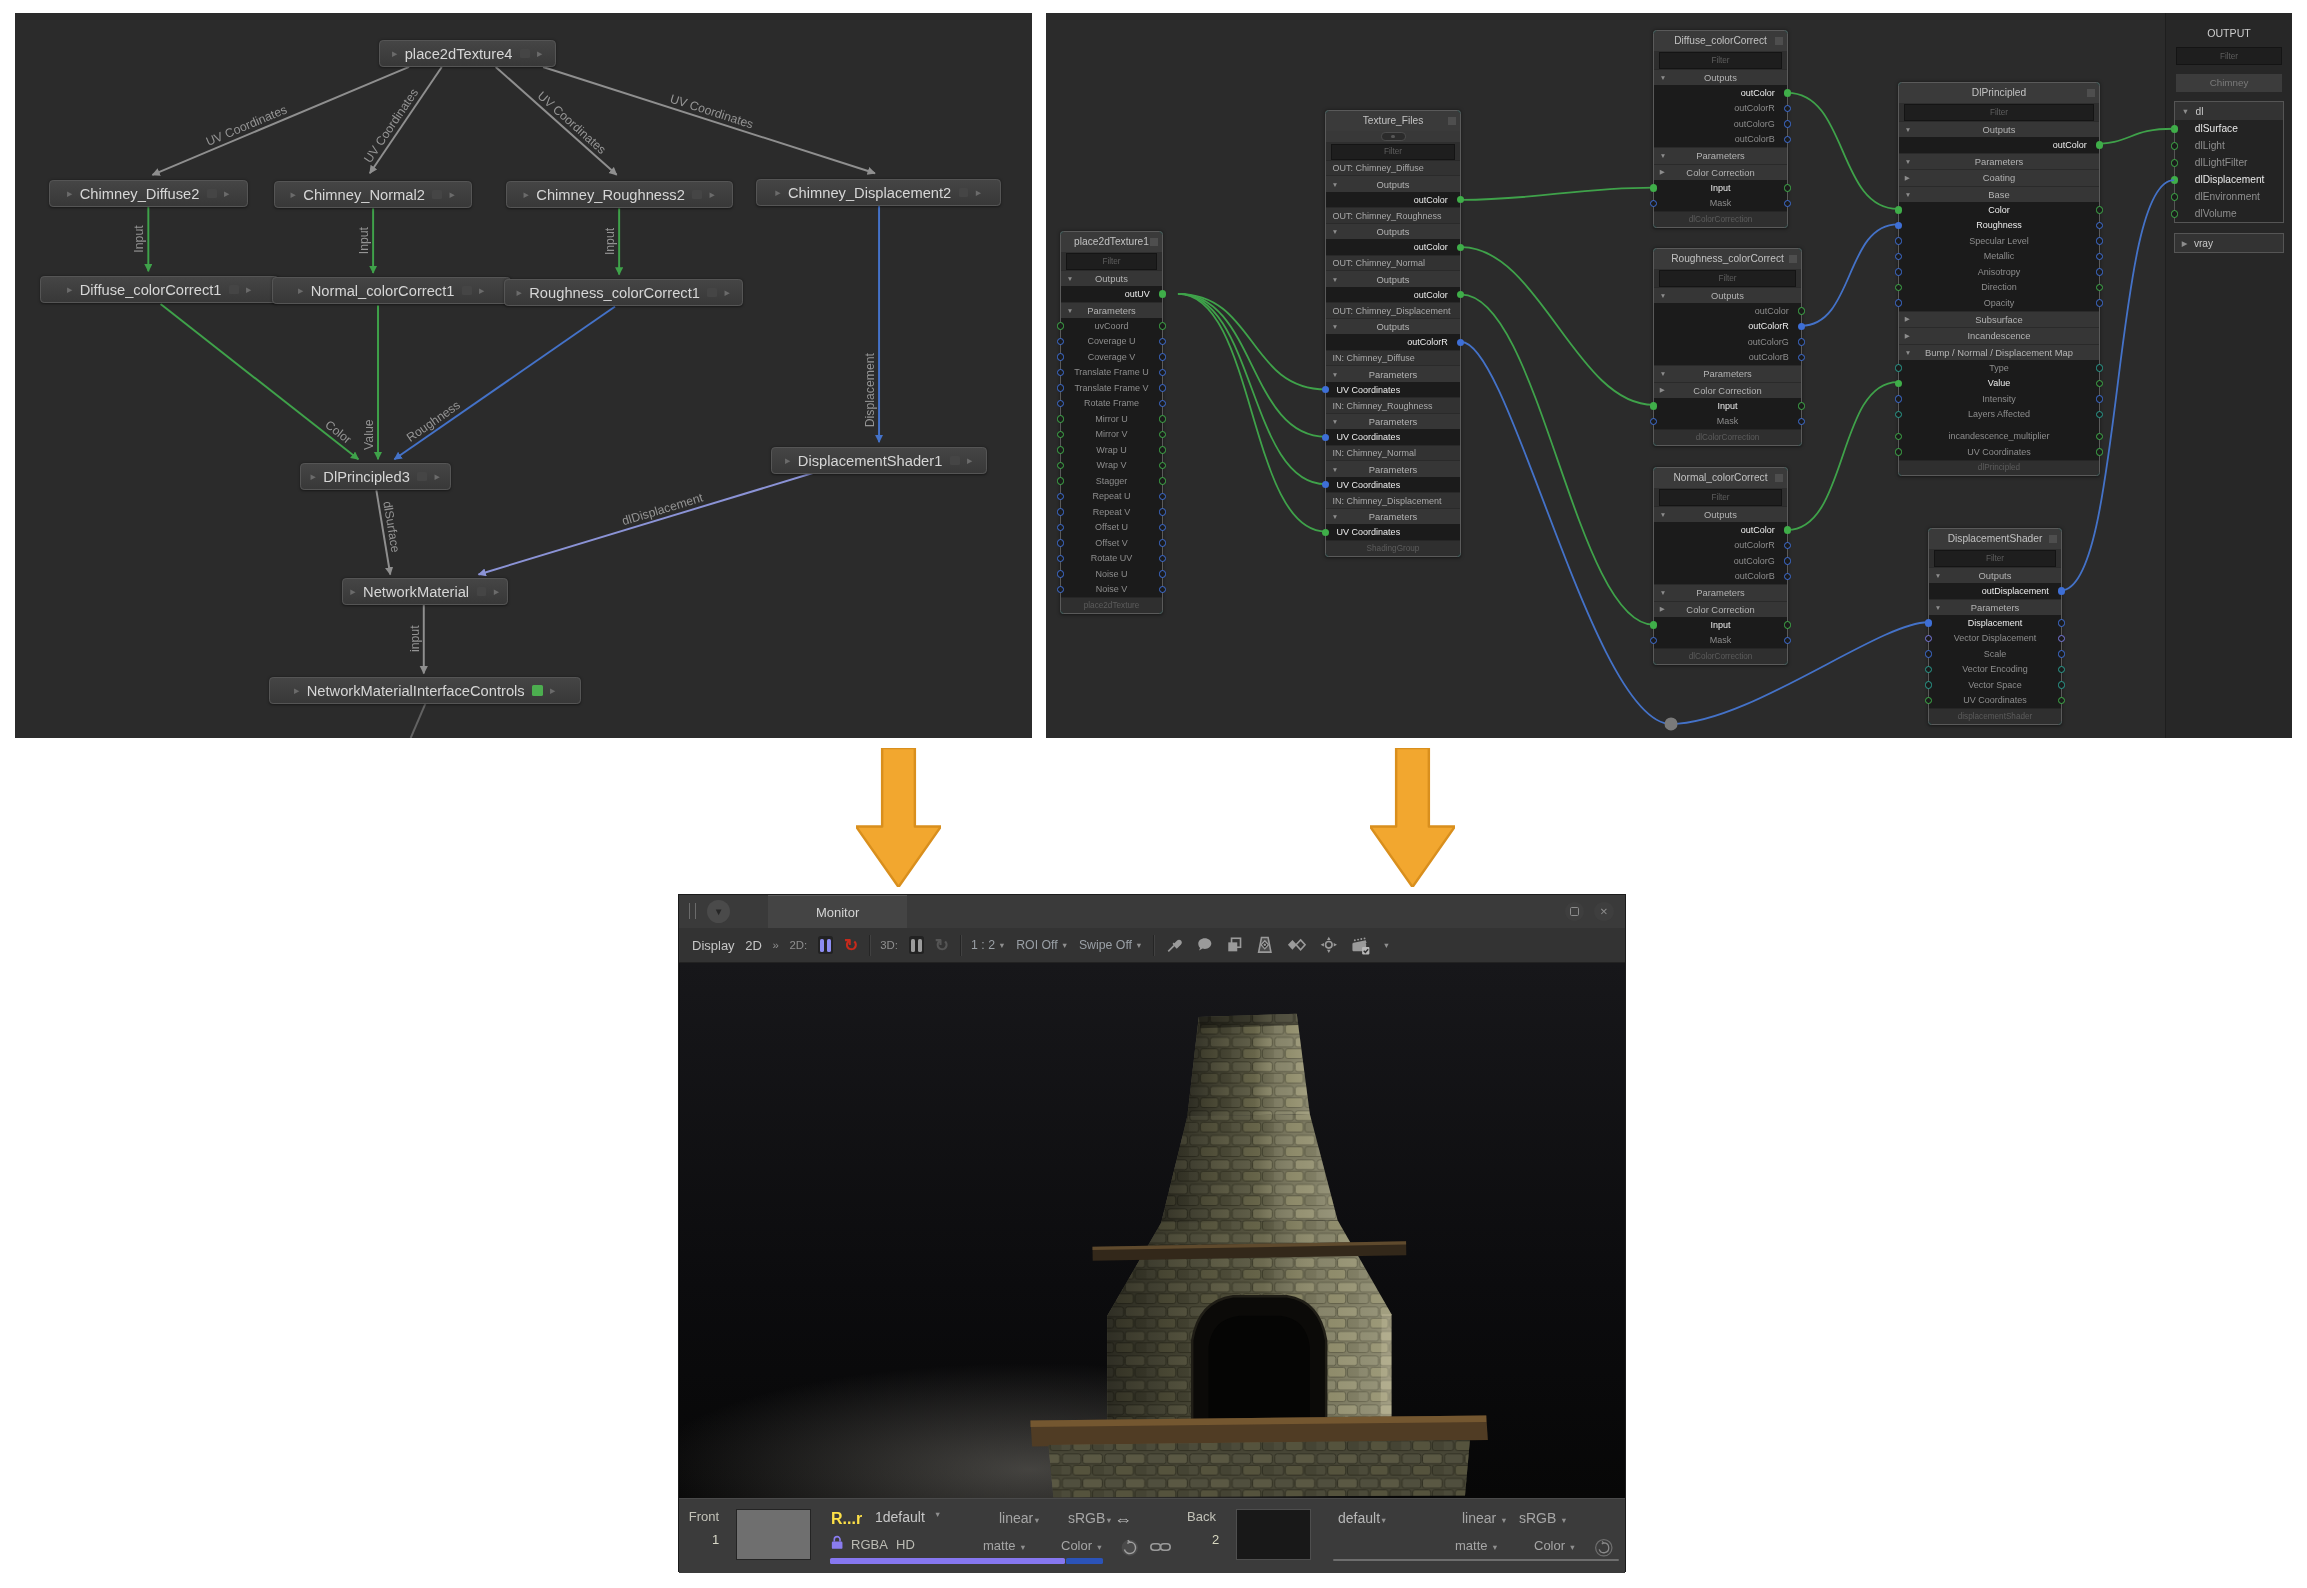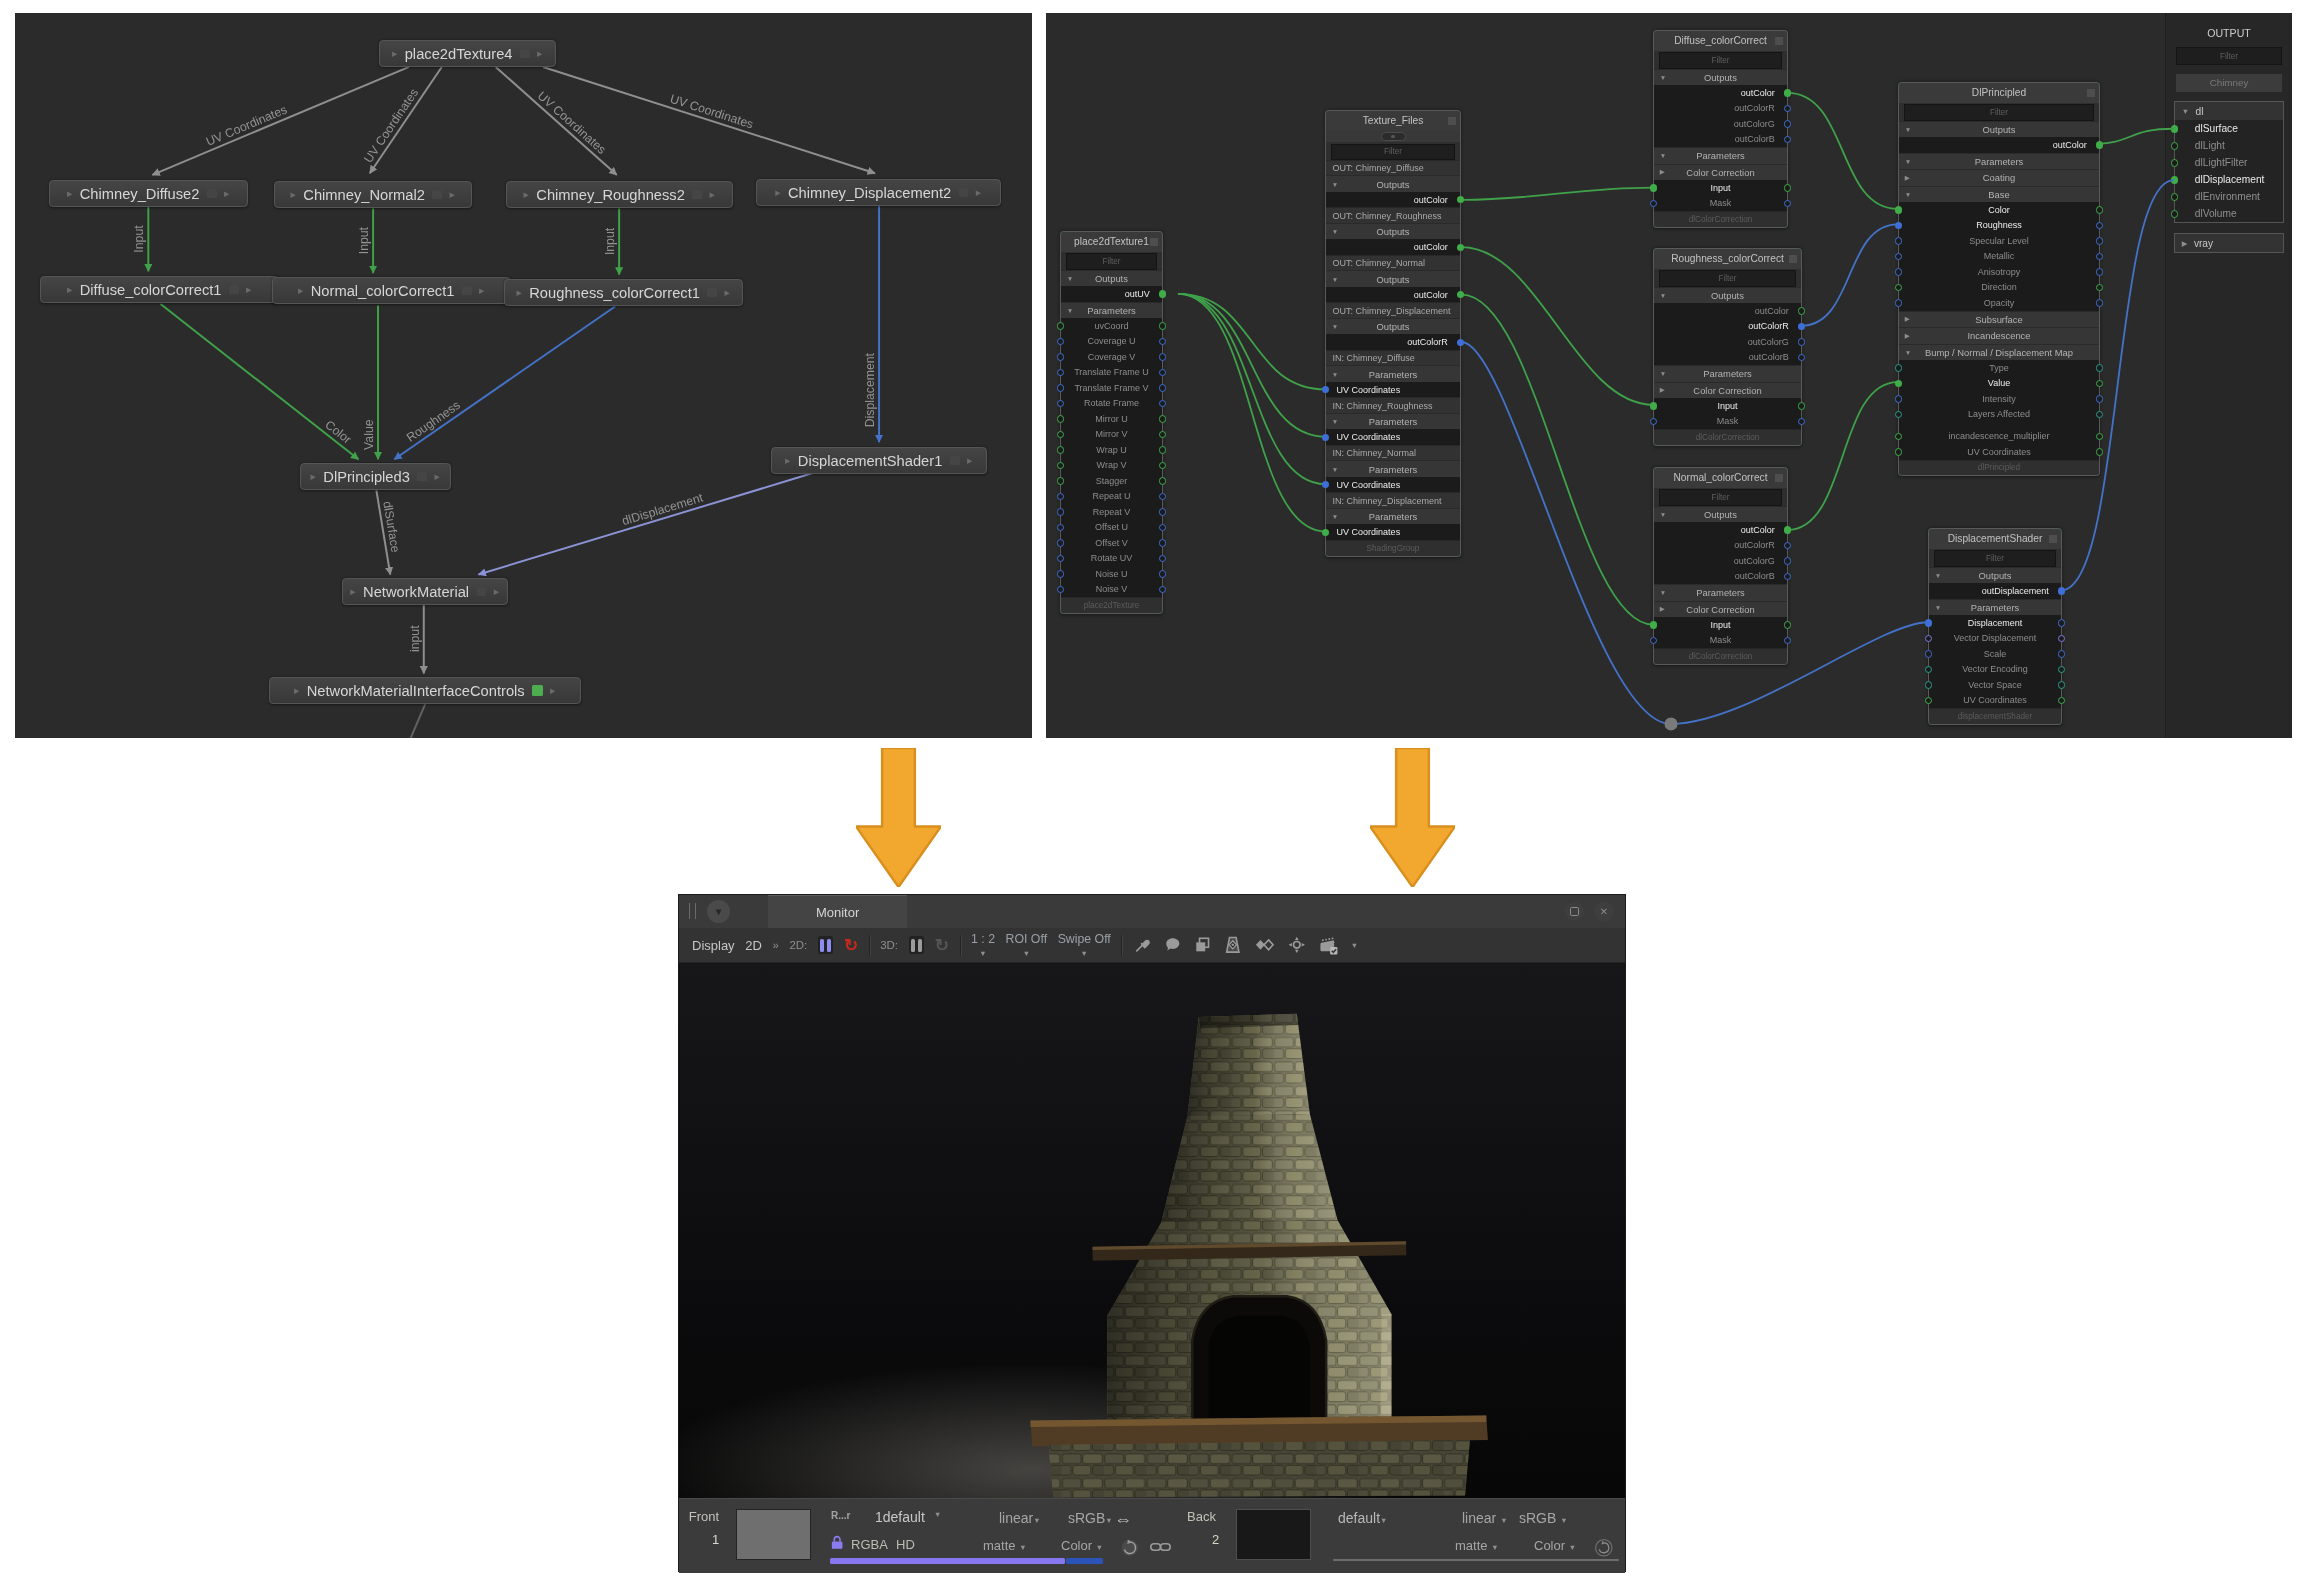--- a/index.html
+++ b/index.html
@@ -58,21 +58,21 @@
   .monitor{position:absolute;left:678px;top:894px;width:948px;height:678px;background:#2f2f2f;border:0.8px solid #1b1b1b;box-sizing:border-box;}
   .mon-title{height:33px;background:#3a3a3a;position:relative;display:flex;align-items:stretch;}
   .grip{width:4.9px;height:16.3px;margin:8.2px 0 0 9.8px;border-left:1.6px solid #6a6a6a;border-right:1.6px solid #6a6a6a;}
   .circ-btn{width:23px;height:23px;margin:4.9px 0 0 11.4px;background:#4a4a4a;border-radius:50%;display:flex;align-items:center;justify-content:center;color:#262626;font-size:9.8px;}
   .mon-tab{margin-left:38px;width:139px;background:#444444;border-top:0.8px solid #5c5c5c;display:flex;align-items:center;justify-content:center;color:#d4d4d4;font-size:13px;}
   .title-btns{position:absolute;right:11.4px;top:6.5px;display:flex;gap:9.8px;}
   .tb-circ{width:19.6px;height:19.6px;background:#3e3e3e;border-radius:50%;display:flex;align-items:center;justify-content:center;color:#8d8d8d;font-size:9.8px;}
   .tb-circ .insq{width:7.4px;height:7.4px;border:1.6px solid #8d8d8d;border-radius:1.6px;}
   .mon-toolbar{height:34px;background:#333;display:flex;align-items:center;padding:0 13px;gap:10.6px;color:#c6c6c6;font-size:13px;border-bottom:0.8px solid #222;}
   .tb-dim{color:#8f8f8f;font-size:11.4px;}
-  .tb-drop{color:#9aa0a6;display:flex;align-items:center;gap:3.3px;font-size:12.3px;flex-direction:column;}
+  .tb-drop{color:#9aa0a6;display:flex;align-items:center;gap:3.3px;font-size:12.3px;}
   .caret{font-size:7.4px;color:#8f8f8f;}
   .pausebars{display:flex;gap:2.5px;padding:2.5px;background:#222;border-radius:2.5px;}
   .pausebars i{display:block;width:4.1px;height:13px;border-radius:1.6px;}
   .pb-blue i{background:#8c8cf2;}
   .pb-gray i{background:#9c9c9c;}
   .refresh{font-size:17px;font-weight:bold;line-height:1;}
   .refresh.red{color:#c62a1c;}
   .refresh.gray{color:#555;}
   .tsep{width:0.8px;height:21px;background:#252525;box-shadow:0.8px 0 0 #454545;}
   .tool-ico{display:flex;align-items:center;}
@@ -905,21 +905,21 @@
         <path d="M430,560 L988,554 L988,562 L430,568 Z" fill="#7a5c33" opacity="0.85"></path>
         <path d="M452,590 L968,584 L962,652 L458,654 Z" fill="url(#stones)"></path>
         <path d="M452,590 L968,584 L962,652 L458,654 Z" fill="#000" opacity="0.35"></path>
       </svg>
     </div>
 
     <div class="mon-footer">
       <span class="mf" style="left:9.8px;top:9.8px;color:#c2c2b8;">Front</span>
       <span class="mf" style="left:33px;top:33px;color:#d8d8c8;">1</span>
       <div class="mf mf-swatch" style="left:57px;top:9.8px;width:75px;height:51px;background:#6f6f6f;border:0.8px solid #242424;"></div>
-      <span class="mf" style="left:152px;top:11.4px;color:#a3a3a3;font-weight:bold;font-size:10px;">R...r</span>
+      <span class="mf" style="left:152px;top:11.4px;color:#fde047;font-weight:bold;font-size:16px;">R...r</span>
       <span class="mf" style="left:196px;top:10px;color:#c8c8c8;font-size:14px;">1default</span>
       <span class="mf caret" style="left:255px;top:11.4px;">▼</span>
       <span class="mf mf-dim" style="left:320px;top:11.4px;font-size:14px;"><span>linear</span><span class="caret">▼</span></span>
       <span class="mf mf-dim" style="left:389px;top:11.4px;font-size:14px;"><span>sRGB</span><span class="caret">▼</span></span>
       <span class="mf" style="left:152px;top:36px;">
         <svg width="12.3" height="14.7" viewBox="0 0 15 18">
             <rect x="1" y="8" width="13" height="9" rx="1.5" fill="#8a7cf0"></rect>
             <path d="M4 8V5.5a3.5 3.5 0 0 1 7 0V8" fill="none" stroke="#8a7cf0" stroke-width="2"></path>
           </svg>
       </span>

